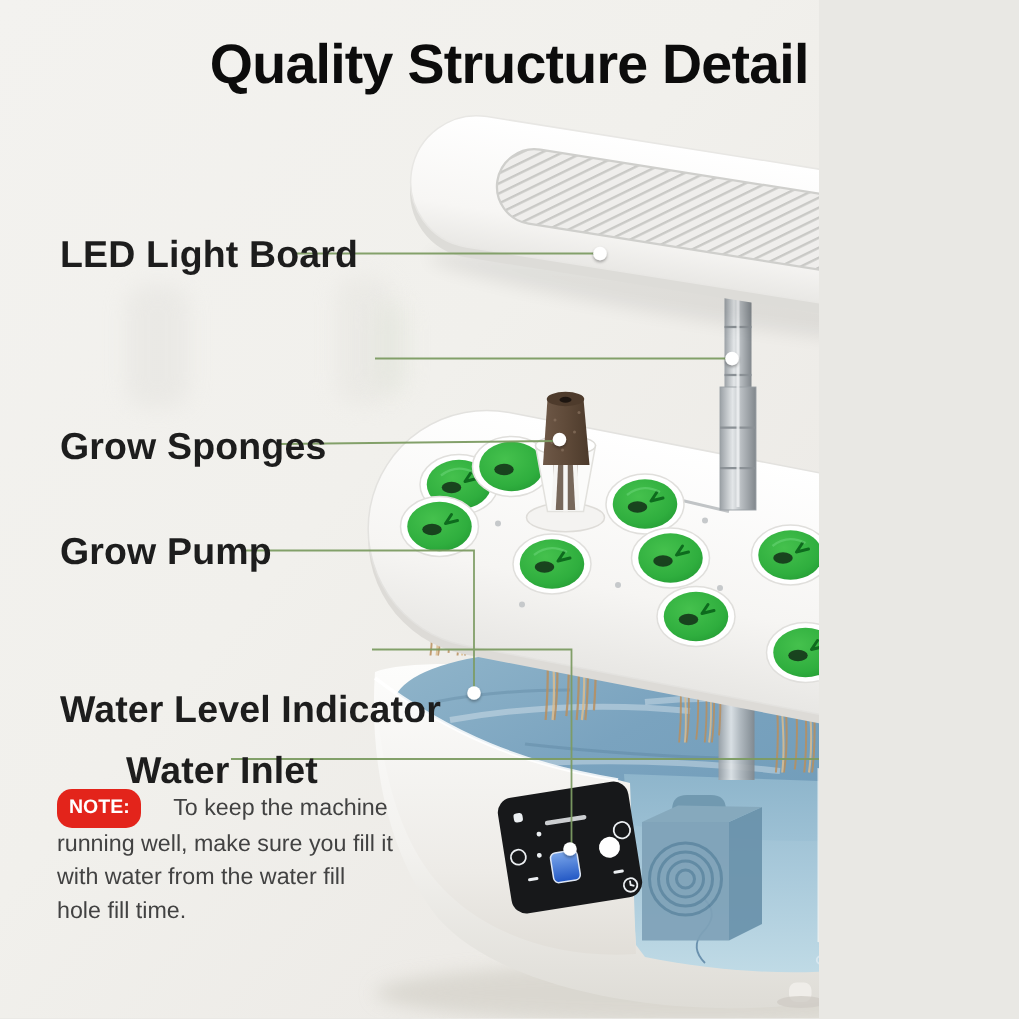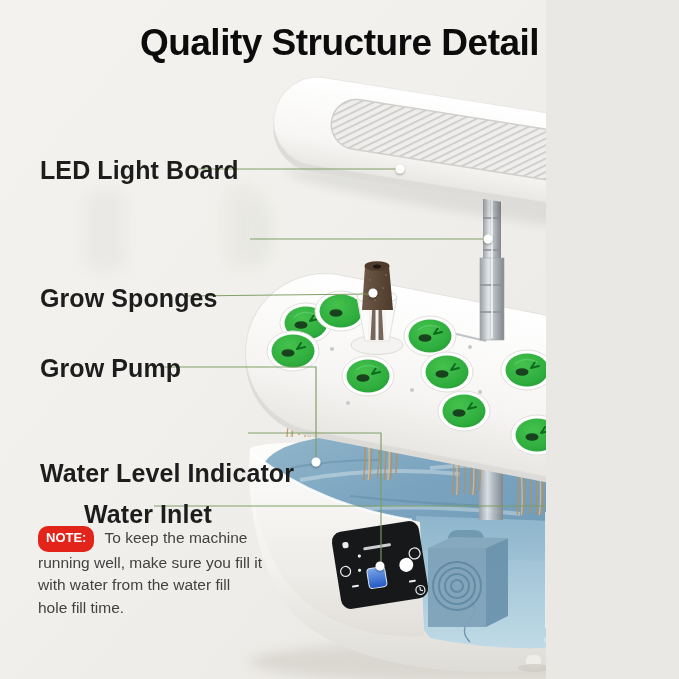--- a/index.html
+++ b/index.html
@@ -18,21 +18,21 @@
   }
   .callout{
     position:absolute;left:40px;font-size:25px;font-weight:700;color:#1d1d1d;
     letter-spacing:.1px;white-space:nowrap;
   }
   #co-led{top:156px;} #co-rod{top:227px;} #co-sponges{top:284px;}
   #co-pump{top:354px;} #co-level{top:419px;margin-top:40px;} #co-inlet{top:500px;margin-left:44px;}
   .note{position:absolute;left:38px;top:526px;width:256px;font-size:15.5px;line-height:22.5px;color:#424242;}
   .note-badge{
     display:inline-block;background:#e3241b;color:#fff;font-weight:700;font-size:13px;
-    padding:1px 8px 2px;border-radius:10px;margin-right:10px;vertical-align:1px;
+    padding:1px 8px 2px;border-radius:10px;margin-right:21px;vertical-align:1px;
   }
   svg{position:absolute;left:0;top:0;}
 </style>
 </head>
 <body>
 
 <div class="canvas">
 
   <div class="bg-blob" id="blob1"></div>
   <div class="bg-blob" id="blob2"></div>

